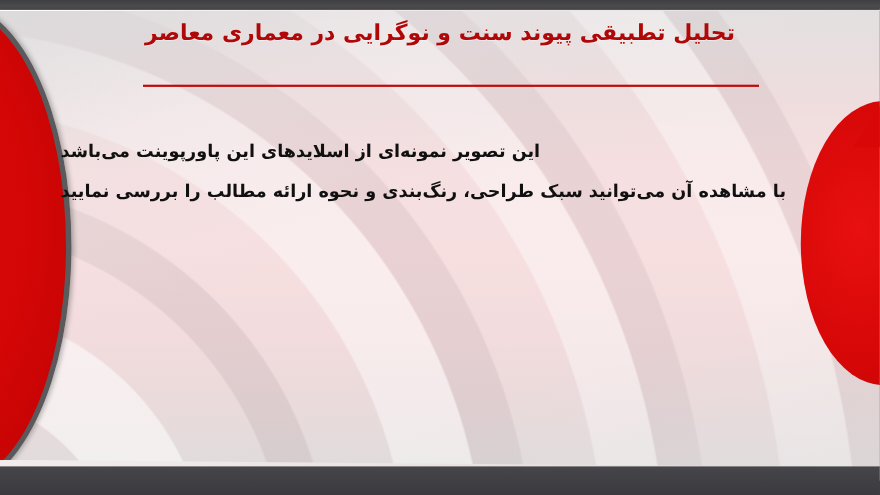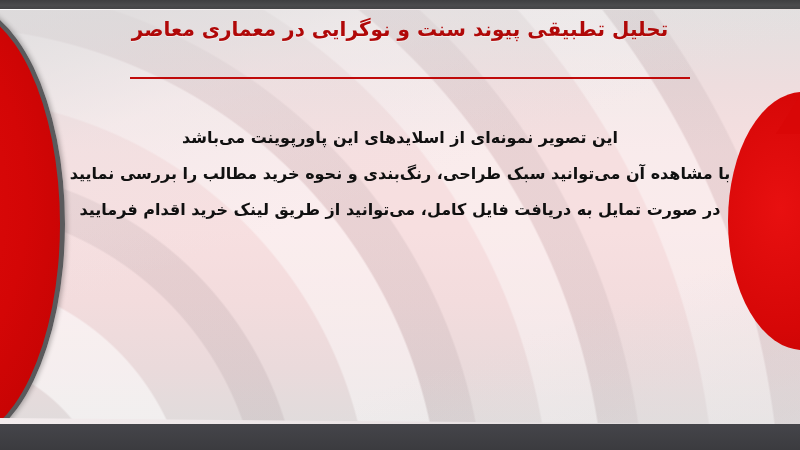--- a/index.html
+++ b/index.html
@@ -147,21 +147,21 @@
     height: 2px;
     background: #c00a0a;
   }
 
   
   .body-wrap {
     position: absolute;
     right: 55px;
     top: 120px;
     width: 690px;
-    text-align: center;
+    text-align: left;
   }
   .body-line {
     color: #101010;
     font-size: 16px;
     font-weight: 600;
     line-height: 36px;
     white-space: nowrap;
   }
 </style>
 </head>
@@ -181,17 +181,16 @@
   <div class="bar-bottom-slant"></div>
   <div class="bar-bottom"></div>
 
   <div class="title-wrap">
     <div class="title-line">تحلیل تطبیقی پیوند سنت و نوگرایی در معماری معاصر</div>
   </div>
   <div class="title-rule"></div>
 
   <div class="body-wrap">
     <div class="body-line">این تصویر نمونه‌ای از اسلایدهای این پاورپوینت می‌باشد</div>
-    <div class="body-line">با مشاهده آن می‌توانید سبک طراحی، رنگ‌بندی و نحوه خرید مطالب را بررسی نمایید</div>
-    <div class="body-line">در صورت تمایل به دریافت فایل کامل، می‌توانید از طریق لینک خرید اقدام فرمایید</div>
+    <div class="body-line">با مشاهده آن می‌توانید سبک طراحی، رنگ‌بندی و نحوه ارائه مطالب را بررسی نمایید</div>
   </div>
 
 </div>
 
 </body></html>

